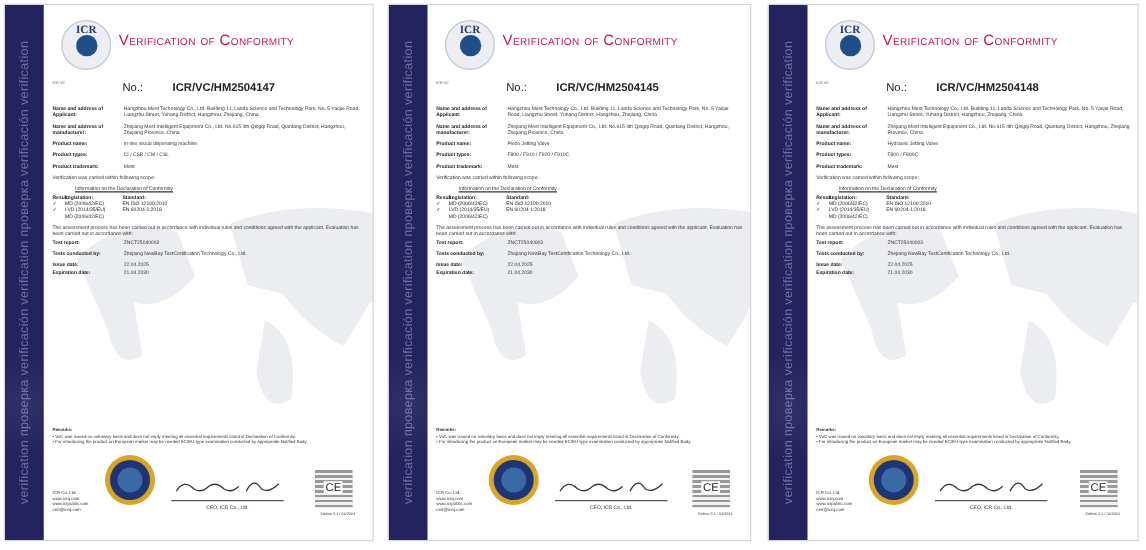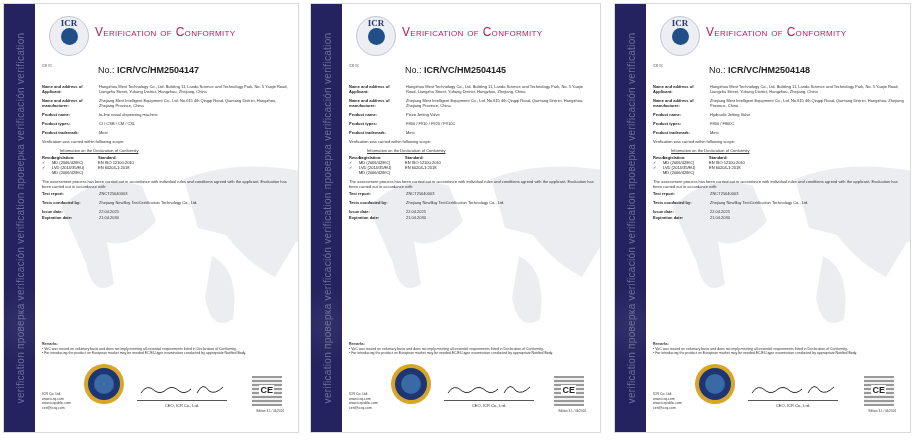--- a/index.html
+++ b/index.html
@@ -14,21 +14,21 @@
     color:rgba(200,200,235,0.45); font-size:10px; letter-spacing:0.3px; width:430px; text-align:center; }
   .map { position:absolute; left:40px; right:6px; top:140px; height:210px; opacity:0.35; }
   .content { position:absolute; left:36px; right:6px; top:0; bottom:0; }
   .header { position:absolute; left:0; top:8px; right:0; height:46px;text-decoration:underline; }
   .logo { position:absolute; left:9px; top:4px; width:40px; height:40px; border-radius:50%; background:#eceef3; border:1px solid #c3c7d3; box-sizing:border-box; }
   .logo .inner { position:absolute; left:11px; top:11px; width:17px; height:17px; border-radius:50%; background:#1f4f86; }
   .logo .icr { position:absolute; left:0; right:0; top:1px; text-align:center; font-family:"Liberation Serif", serif; font-size:9px; font-weight:bold; color:#2a3a6a; }
   .title { position:absolute; left:55px; top:13px; font-size:12px; color:#be185d; letter-spacing:0.3px; white-space:nowrap; font-variant:small-caps; }
   .tiny-label { position:absolute; left:2px; top:60px; font-size:3px; color:#555; }
   .no { position:absolute; left:58px; top:61px; font-size:9px; color:#222; }
-  .no b { font-weight:bold; }
+  .no b { font-weight:bold;margin-left:21px; }
   .rows { position:absolute; left:2px; top:80px; right:0; font-size:4px; line-height:5px; }
   .row { display:flex; margin-bottom:4px; }
   .row .lbl { width:57px; font-weight:bold; color:#222; flex:none; }
   .row .val { color:#333; }
   .scope { font-size:4px; color:#333; margin:2px 0 4px; }
   .doc-head { font-size:4px; color:#333; margin-left:18px; text-decoration:underline; margin-bottom:2px; }
   .doc-table { font-size:4px; line-height:5px; }
   .doc-table .dr { display:flex; }
   .doc-table .c-a { width:10px; } .doc-table .c-b { width:46px; } .doc-table .c-c { flex:1; }
   .para { font-size:4px; line-height:5px; color:#333; margin:4px 0 2px; }
@@ -36,21 +36,21 @@
   .remarks b { display:block; }
   .seal { position:absolute; left:44px; top:360px; width:40px; height:40px; border-radius:50%; background:#d9a528; }
   .seal .s2 { position:absolute; left:4px; top:4px; right:4px; bottom:4px; border-radius:50%; background:#1e3574; }
   .seal .s3 { position:absolute; left:10px; top:10px; right:10px; bottom:10px; border-radius:50%; background:#3a6aa5; }
   .sign { position:absolute; left:97px; top:375px; width:90px; height:20px; }
   .sign-line { position:absolute; left:97px; top:396px; width:90px; border-top:1px solid #555; }
   .sign-cap { position:absolute; left:97px; top:399px; width:90px; text-align:center; font-size:4px; color:#333; }
   .contact { position:absolute; left:2px; top:388px; font-size:3.5px; line-height:4.5px; color:#333; }
   .qr { position:absolute; right:10px; top:372px; width:30px; height:30px; background:
     repeating-linear-gradient(0deg, #777 0 2px, #eee 2px 4px), #ccc; opacity:0.75; }
-  .qr-ce { position:absolute; right:18px; top:381px; font-size:9px; font-weight:bold; color:#222; background:#fff; padding:0 1px; }
+  .qr-ce { position:absolute; right:18px; top:381px; font-size:9px; font-weight:normal; color:#222; background:#fff; padding:0 1px; }
   .edition { position:absolute; right:8px; top:405px; font-size:3px; color:#444; }
 </style>
 </head>
 <body>
 
 <div class="cert c1">
   <div class="strip">
       <div class="strip-text">verification  проверка  verificación  verification  проверка  verificación  verification</div>
     </div>
   <svg class="map" viewBox="0 0 100 60">

